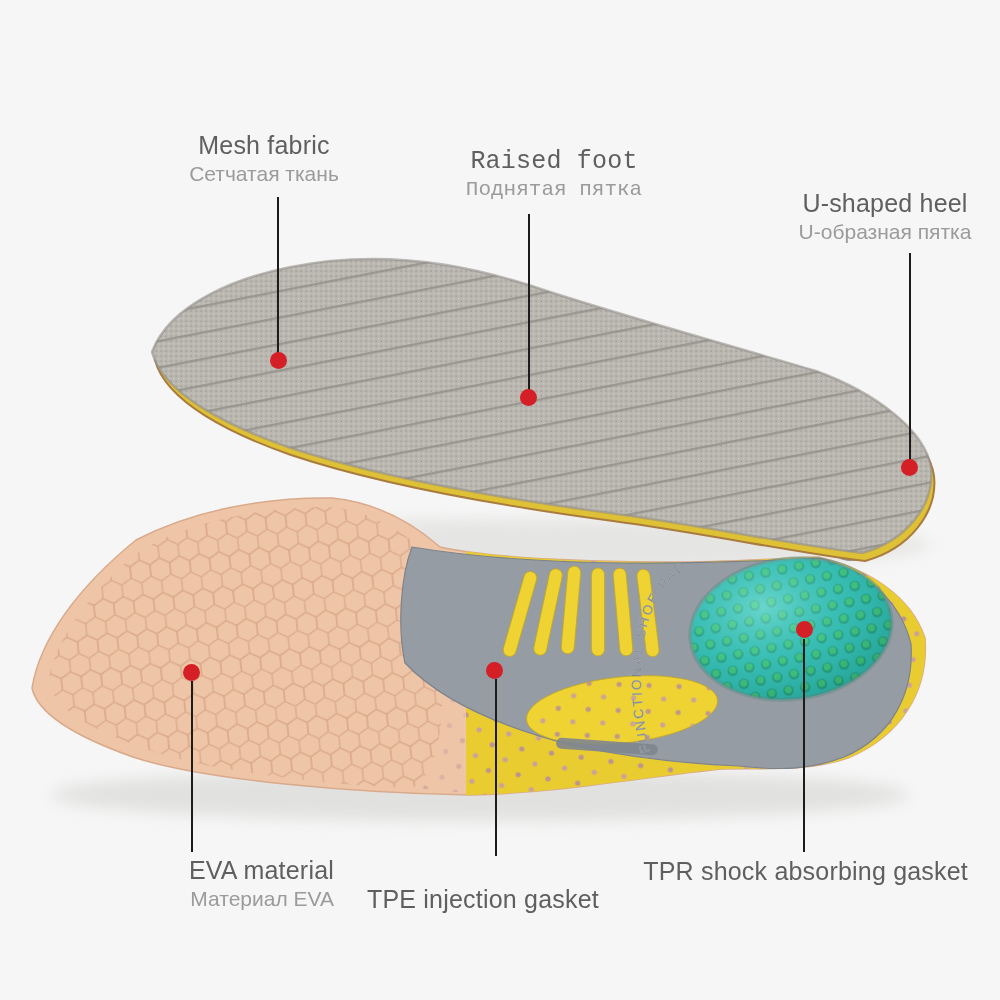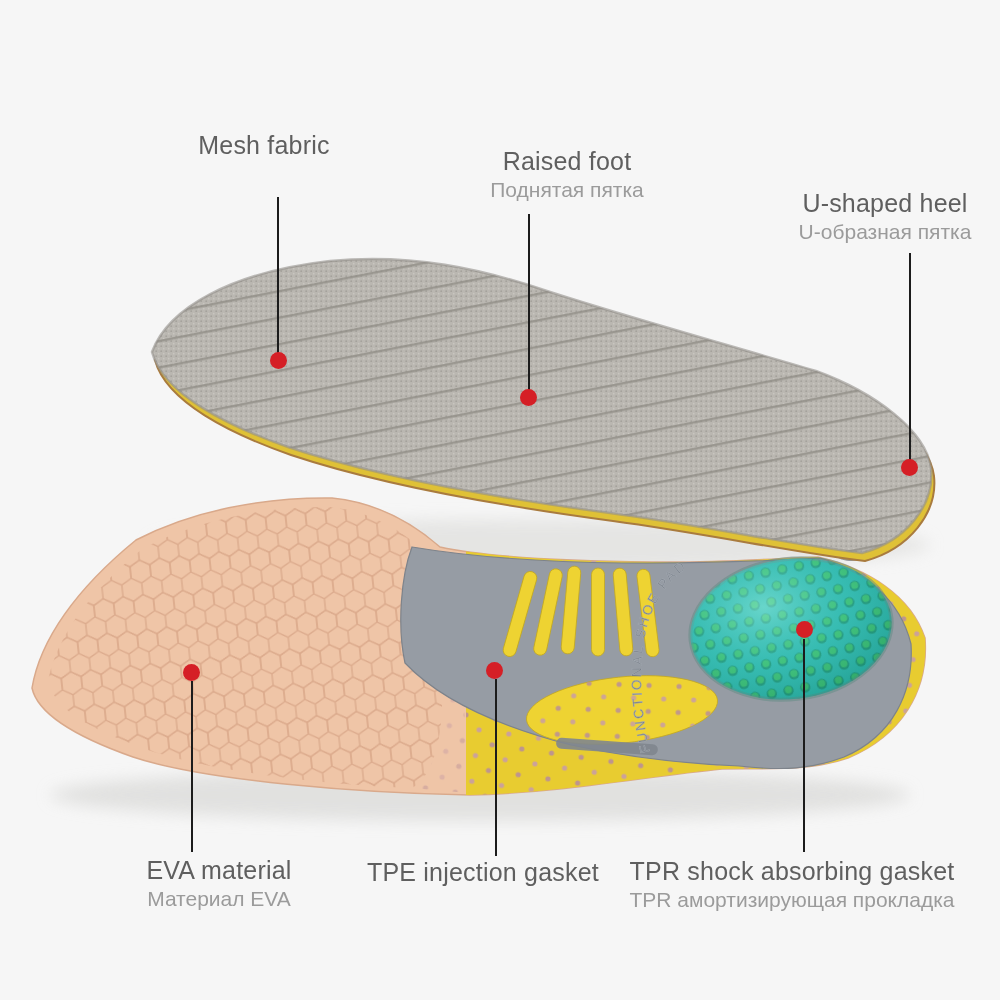--- a/index.html
+++ b/index.html
@@ -13,21 +13,21 @@
   .callout{position:absolute;}
   .callout .en{
     font-size:25px;line-height:29px;color:var(--label-en,#5f5f5f);
     letter-spacing:.2px;
   }
   .callout .ru{
     font-size:21px;line-height:26px;color:var(--label-ru,#9b9b9b);
     margin-top:1px;
   }
   .callout.centered{text-align:center;}
-  .callout.lefted{text-align:center;}
+  .callout.lefted{text-align:right;}
   .callout-line{
     position:absolute;width:2px;background:var(--line-black,#1c1c1c);
   }
   .callout-dot{
     position:absolute;width:17px;height:17px;border-radius:50%;
     background:var(--marker-red,#d51f26);
   }
 </style>
 </head>
 <body>
@@ -132,39 +132,39 @@
 
   <div class="callout-dot" style="left:270px;top:352px;"></div>
   <div class="callout-dot" style="left:520px;top:389px;"></div>
   <div class="callout-dot" style="left:901px;top:459px;"></div>
   <div class="callout-dot" style="left:183px;top:664px;"></div>
   <div class="callout-dot" style="left:486px;top:662px;"></div>
   <div class="callout-dot" style="left:796px;top:621px;"></div>
 
   <div class="callout centered" style="left:138px;top:131px;width:252px;">
     <div class="en">Mesh fabric</div>
+    <div class="ru">Сетчатая ткань</div>
   </div>
 
-  <div class="callout centered" style="left:441px;top:147px;width:252px;">
+  <div class="callout centered" style="left:428px;top:147px;width:252px;font-family:Liberation Mono, monospace;">
     <div class="en">Raised foot</div>
     <div class="ru">Поднятая пятка</div>
   </div>
 
   <div class="callout centered" style="left:759px;top:189px;width:252px;">
     <div class="en">U-shaped heel</div>
     <div class="ru">U-образная пятка</div>
   </div>
 
   <div class="callout lefted" style="left:104px;top:856px;width:230px;">
     <div class="en">EVA material</div>
     <div class="ru">Материал EVA</div>
   </div>
 
   <div class="callout lefted" style="left:367px;top:858px;width:218px;">
-    <div class="en" style="white-space:nowrap;">TPE injection gasket</div>
+    <div class="en" style="white-space:nowrap;margin-top:27px;">TPE injection gasket</div>
   </div>
 
   <div class="callout lefted" style="left:616px;top:857px;width:352px;">
     <div class="en">TPR shock absorbing gasket</div>
-    <div class="ru">TPR амортизирующая прокладка</div>
   </div>
 
 </div>
 
 </body></html>

